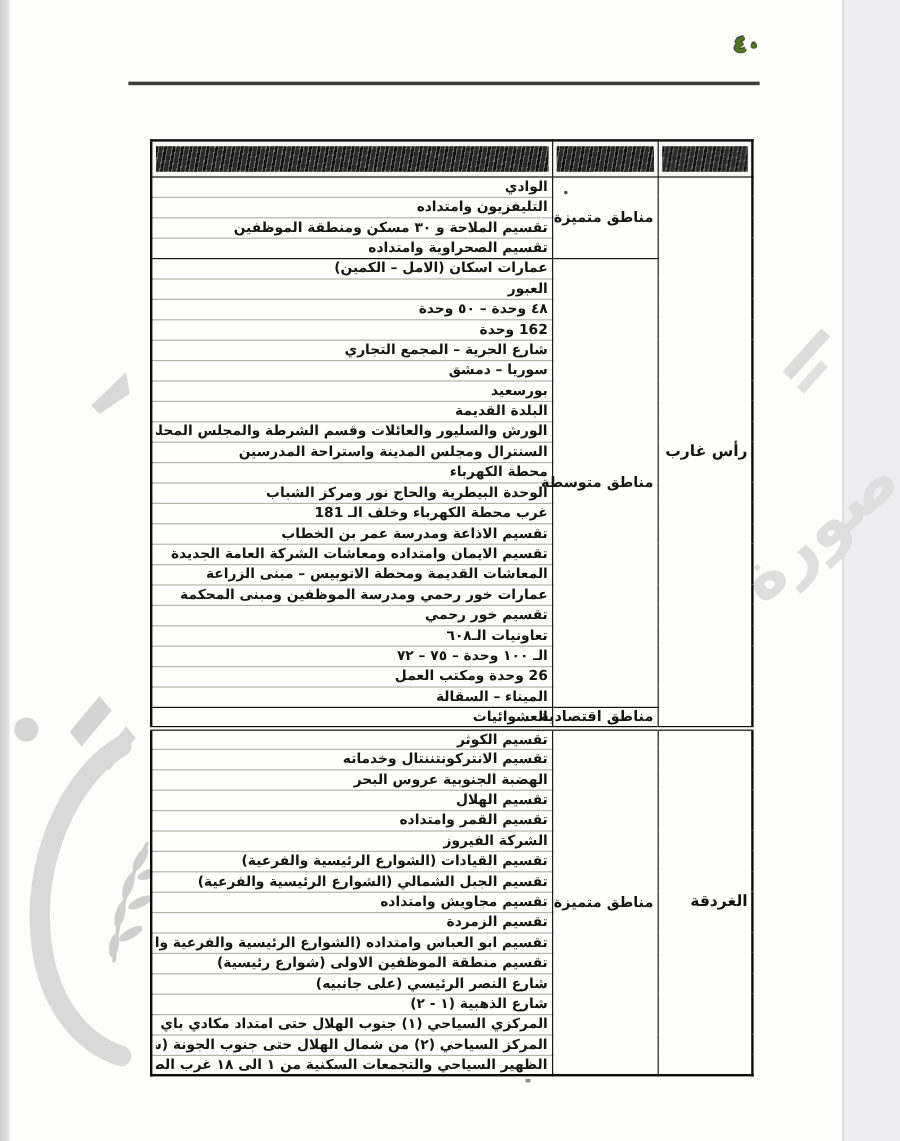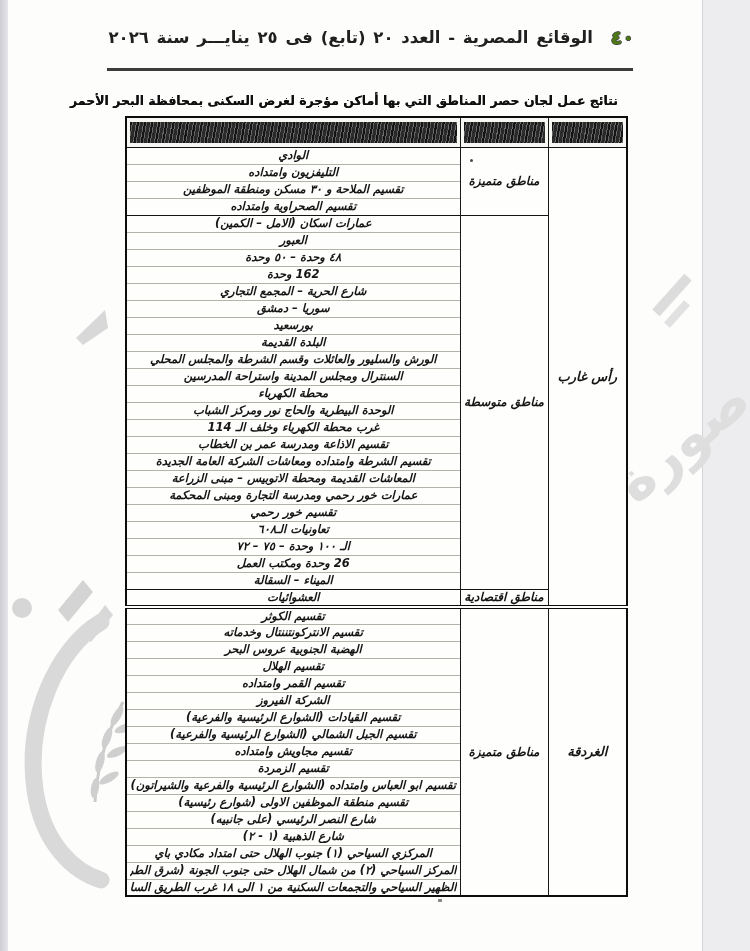--- a/index.html
+++ b/index.html
@@ -36,21 +36,21 @@
     border:2.5px solid #0d0d0d;background:#fefefd;}
   col.c-city{width:79px;} col.c-zone{width:88px;}
   th,td{border-left:1.4px solid #1a1a1a;border-right:1.4px solid #1a1a1a;padding:0 3px;}
   thead tr{height:30px;}
   th{border-bottom:1.8px solid #111;background:#f6f6f3;padding:3px;}
   .hatch{height:21px;background:
     repeating-linear-gradient(100deg,rgba(18,18,18,.95) 0 2px,rgba(125,125,125,.55) 2px 3px,
       rgba(40,40,40,.9) 3px 6px,rgba(150,150,150,.45) 6px 7px),
     repeating-linear-gradient(15deg,#4e4e4e 0 4px,#2b2b2b 4px 8px);}
   tbody tr{height:17px;}
-  td{font-weight:700;color:#151515;text-align:center;vertical-align:middle;font-style:italic;}
+  td{font-weight:700;color:#151515;text-align:right;vertical-align:middle;}
   td.area{border-top:1px solid #b3b3aa;font-size:11.5px;}
   td.area>span{display:block;white-space:nowrap;overflow:hidden;line-height:15px;}
   tr.zone-start td{border-top:1.8px solid #141414;}
   td.zone-cell{font-size:12px;border-top:1.8px solid #141414;white-space:nowrap;}
   td.city-cell{font-size:13px;white-space:nowrap;}
   tr.city-end td, td.cell-end-double{border-bottom:4px double #0d0d0d;}
 
   .dot1{position:absolute;left:470px;top:159px;width:3px;height:3px;border-radius:50%;background:#4a4a4a;}
   .dot2{position:absolute;left:438px;top:899px;width:4px;height:3px;background:#8a8a8a;}
 </style>
@@ -79,25 +79,23 @@
       <ellipse cx="90" cy="538" rx="4" ry="10" transform="rotate(10 90 538)"></ellipse>
     </g>
   </svg>
 
   <div class="wm wm-slash1"></div>
   <div class="wm wm-slash2"></div>
   <div class="wm wm-text">صورة</div>
 
   <div class="masthead">
     <span class="pageno">٤٠</span>
-    <span class="issue">الوقائع المصرية - العدد ٢٠ (تابع) فى ٢٥ ينايـــر سنة ٢٠٢٦</span>
   </div>
   <div class="rule"></div>
 
-  <div class="doc-title">نتائج عمل لجان حصر المناطق التي بها أماكن مؤجرة لغرض السكنى بمحافظة البحر الأحمر</div>
 
   <div class="table-wrap">
     <table id="areas-table">
       <colgroup>
         <col class="c-city">
           <col class="c-zone">
           <col class="c-areas">
       </colgroup>
       <thead>
         <tr>
@@ -191,41 +189,41 @@
               <span>محطة الكهرباء</span>
             </td>
           </tr>
           <tr>
             <td class="area">
               <span>الوحدة البيطرية والحاج نور ومركز الشباب</span>
             </td>
           </tr>
           <tr>
             <td class="area">
-              <span>غرب محطة الكهرباء وخلف الـ 114</span>
+              <span>غرب محطة الكهرباء وخلف الـ 181</span>
             </td>
           </tr>
           <tr>
             <td class="area">
               <span>تقسيم الاذاعة ومدرسة عمر بن الخطاب</span>
             </td>
           </tr>
           <tr>
             <td class="area">
-              <span>تقسيم الشرطة وامتداده ومعاشات الشركة العامة الجديدة</span>
+              <span>تقسيم الايمان وامتداده ومعاشات الشركة العامة الجديدة</span>
             </td>
           </tr>
           <tr>
             <td class="area">
               <span>المعاشات القديمة ومحطة الاتوبيس – مبنى الزراعة</span>
             </td>
           </tr>
           <tr>
             <td class="area">
-              <span>عمارات خور رحمي ومدرسة التجارة ومبنى المحكمة</span>
+              <span>عمارات خور رحمي ومدرسة الموظفين ومبنى المحكمة</span>
             </td>
           </tr>
           <tr>
             <td class="area">
               <span>تقسيم خور رحمي</span>
             </td>
           </tr>
           <tr>
             <td class="area">
               <span>تعاونيات الـ٦٠٨</span>

